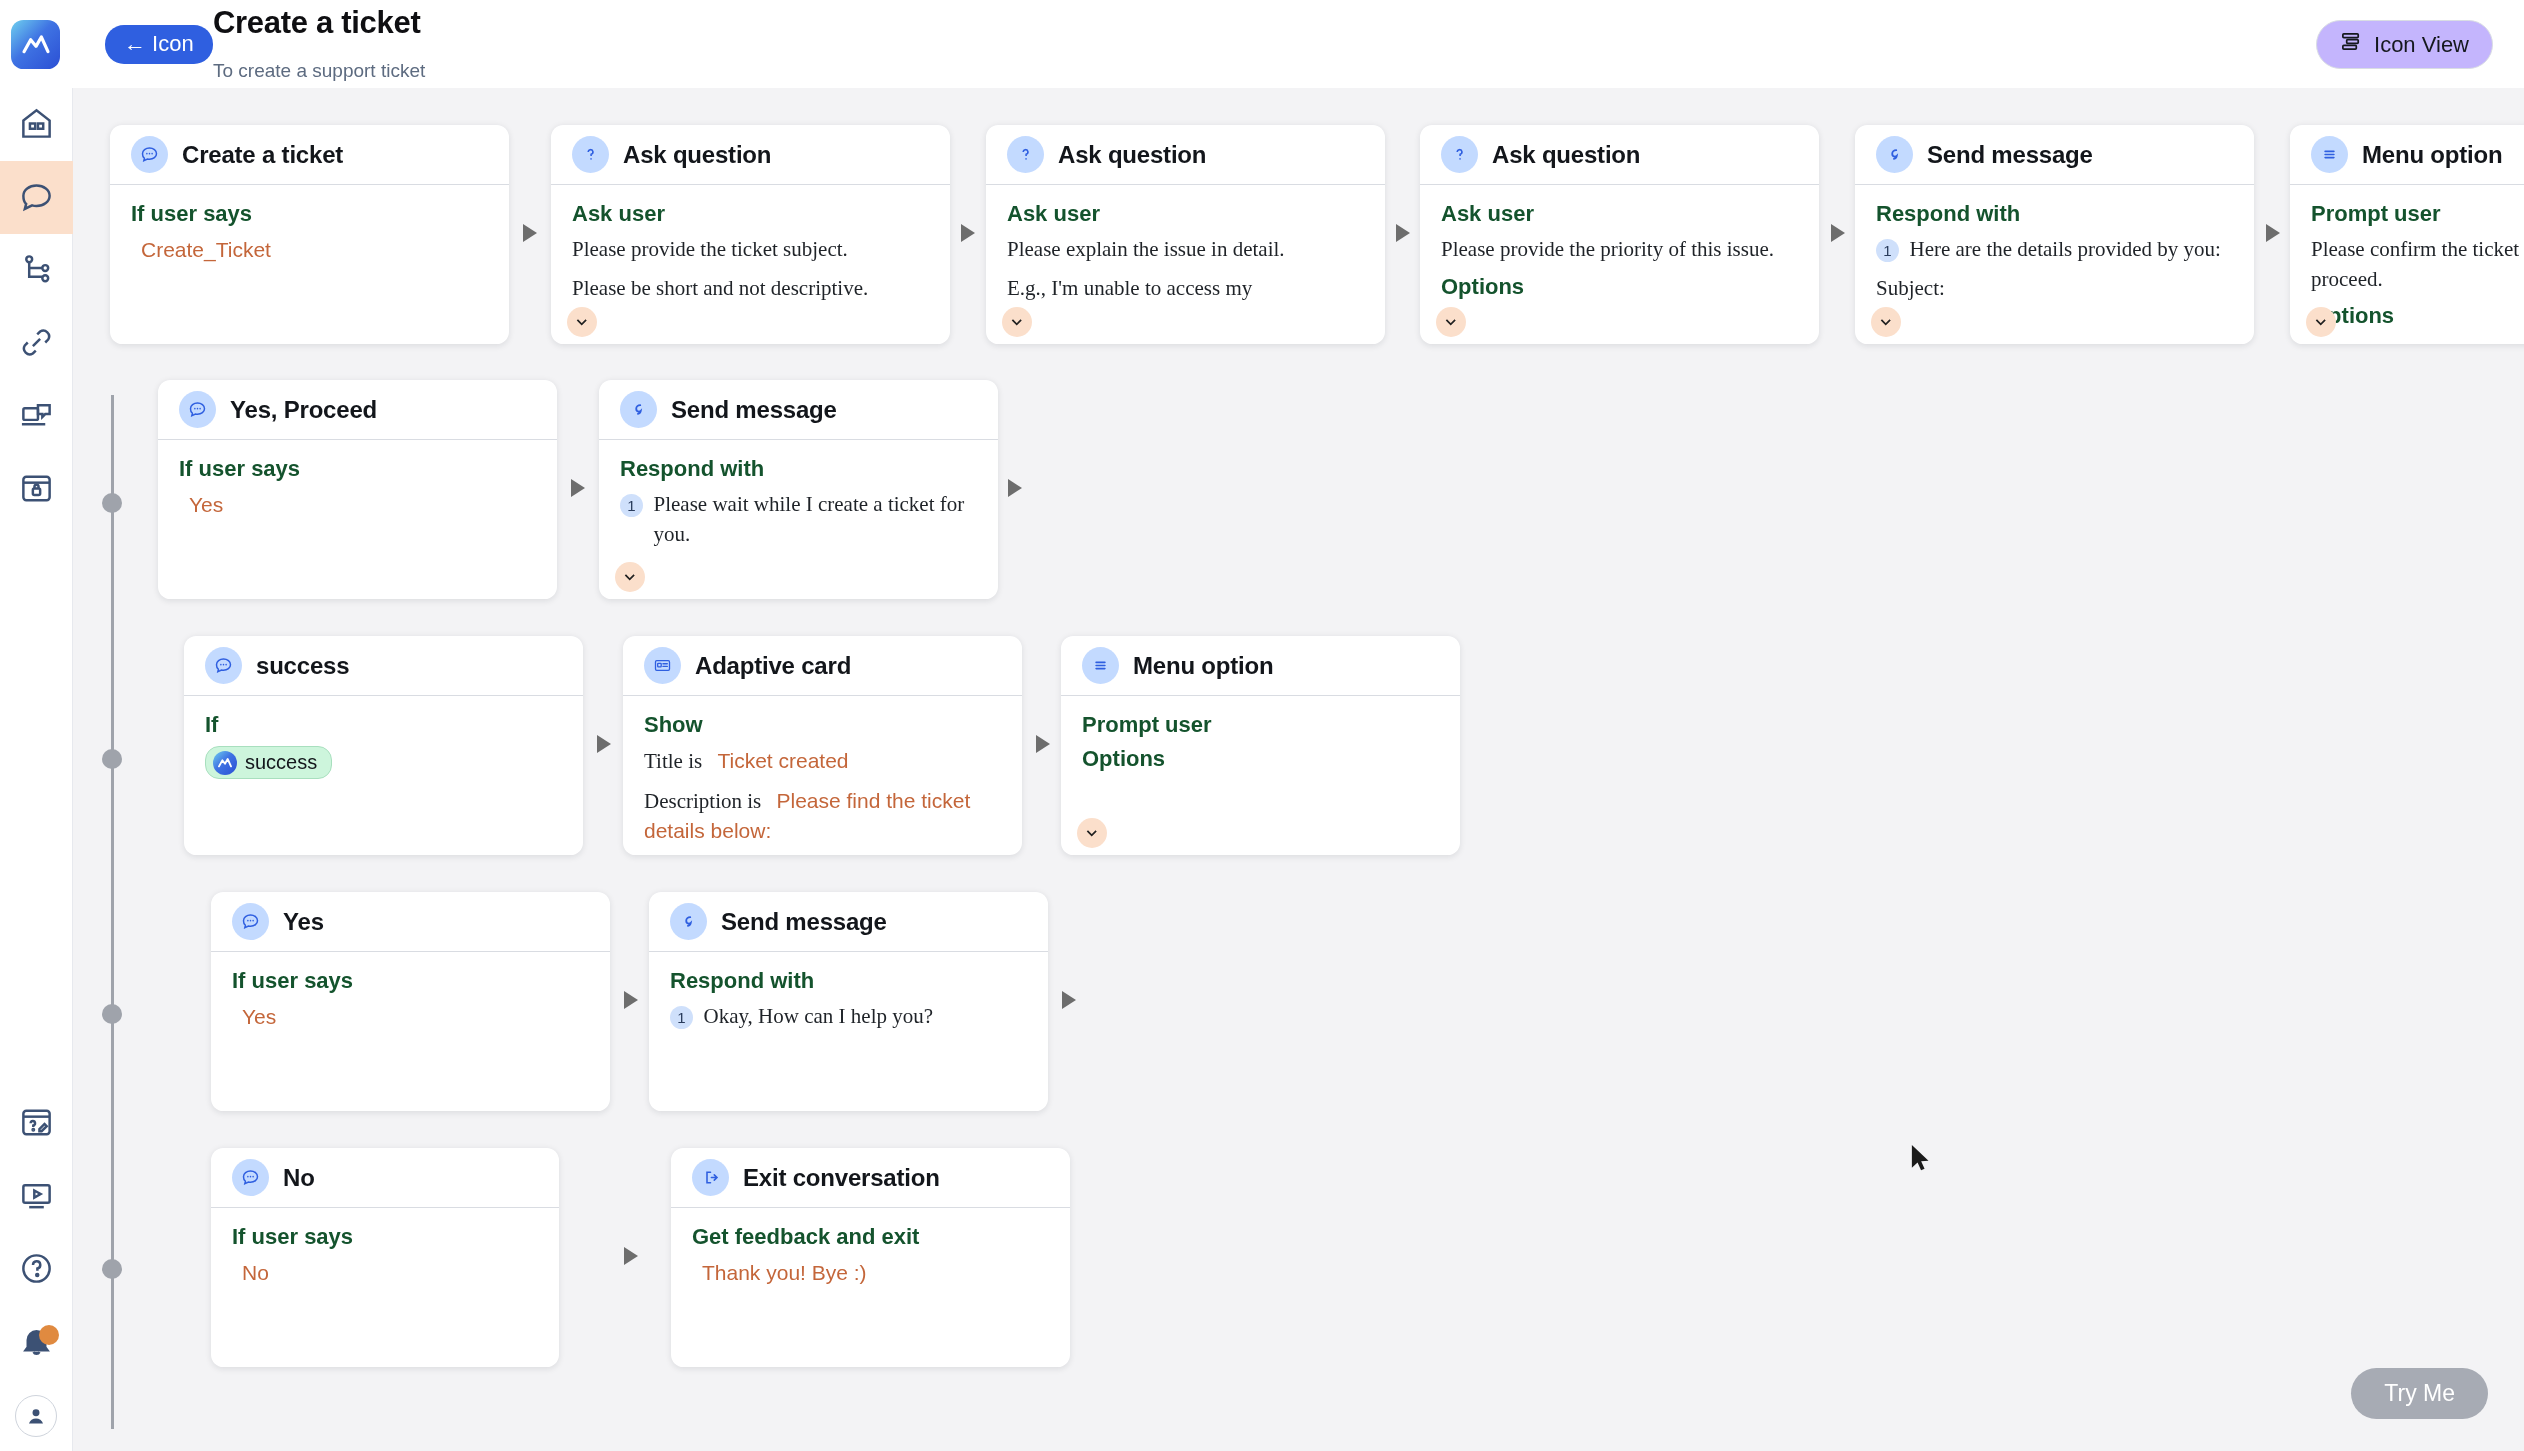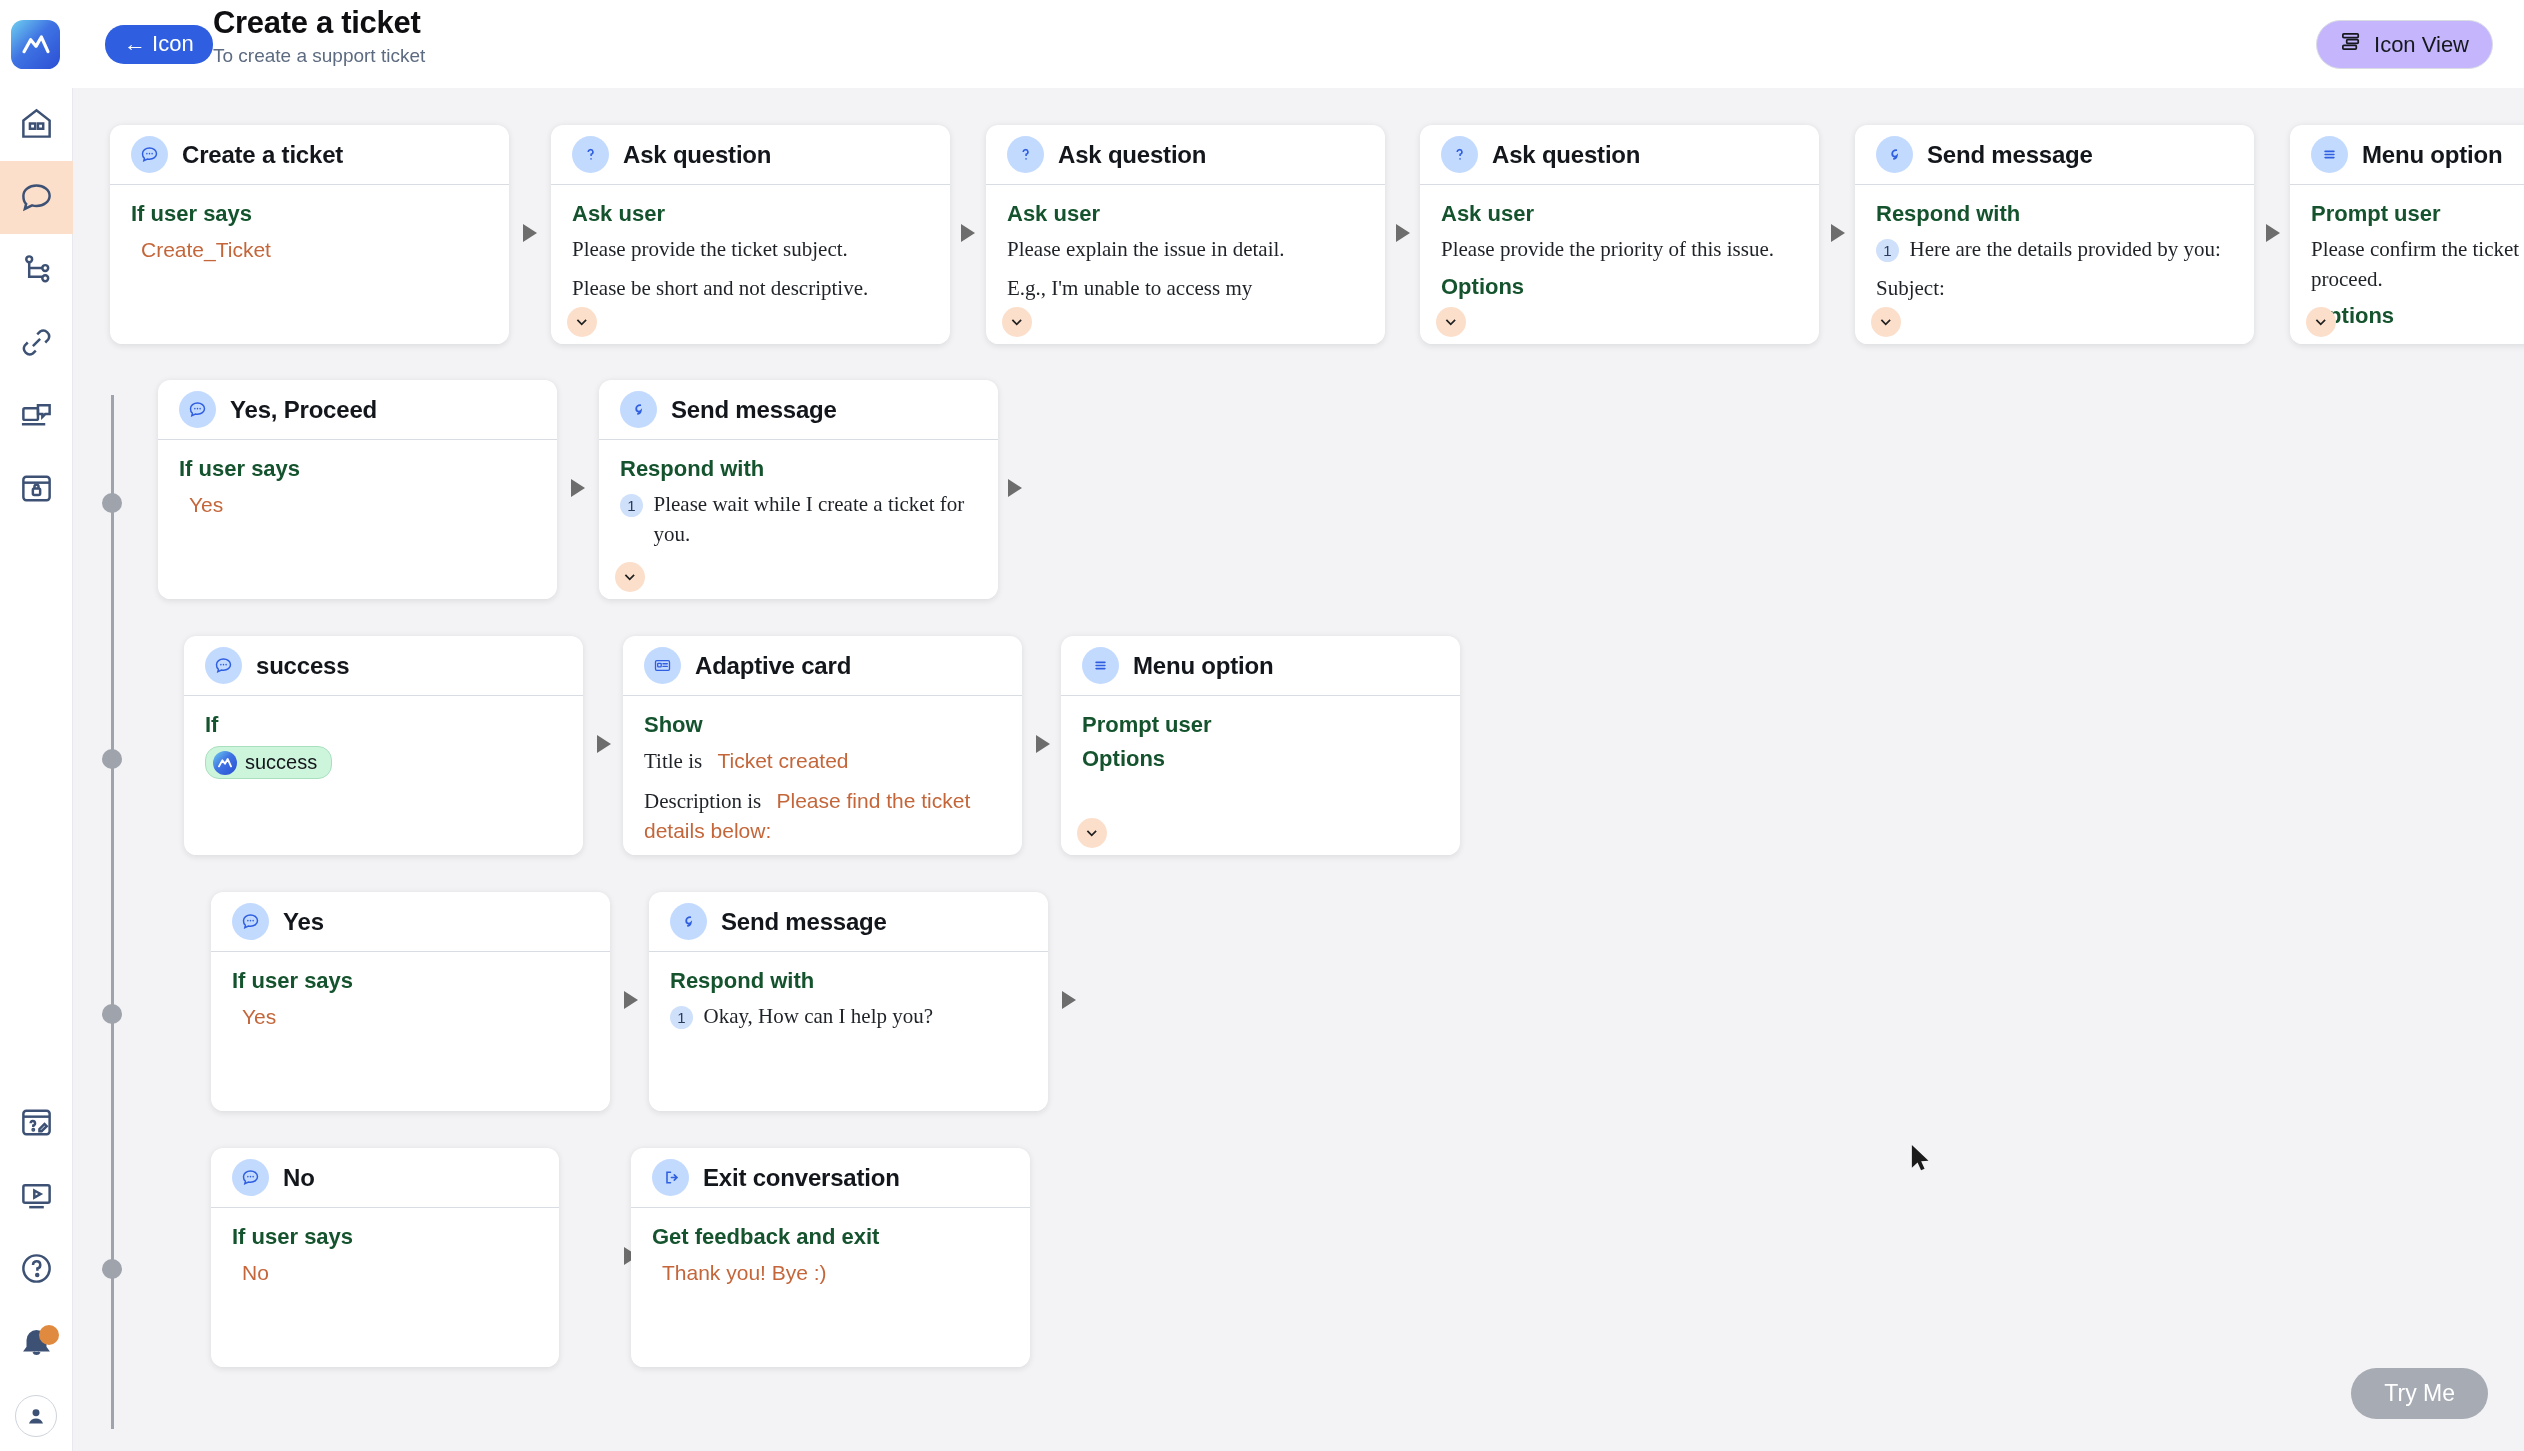--- a/index.html
+++ b/index.html
@@ -27,21 +27,21 @@
   .back-btn {
     position: absolute; left: 105px; top: 24.5px;
     height: 39px; padding: 0 19px; border-radius: 19px;
     background: #2f5fe0; color: #fff; border: none;
     font-size: 22px; font-family: "Liberation Sans", sans-serif;
     display: flex; align-items: center; gap: 7px; cursor: pointer;
     white-space: nowrap;
   }
   .title-block { position: absolute; left: 213px; top: 5.3px; }
   .page-title { font-size: 31px; font-weight: bold; color: #0f0f12; letter-spacing: -0.3px; }
-  .page-sub { font-size: 19px; color: #5d6b80; margin-top: 4px; }
+  .page-sub { font-size: 19px; color: #5d6b80; margin-top: 19px; }
 
   .icon-view-btn {
     position: absolute; right: 32px; top: 20px;
     height: 49px; padding: 0 23px; border-radius: 24.5px;
     border: 1.3px solid #d9dde3; background: #c4b5fd; color: #15181d;
     font-size: 22px; display: flex; align-items: center; gap: 11.4px;
     cursor: pointer; font-family: "Liberation Sans", sans-serif;
   }
   .icon-view-btn svg { width: 23px; height: 23px; }
 
@@ -601,21 +601,21 @@
       </span>
       <span class="node-title">No</span>
     </div>
     <div class="node-body">
       <div class="body-label">If user says</div>
       <div class="body-accent">No</div>
     </div>
   </div>
   <div class="arrow" style="left:551px; top:1159px"></div>
 
-  <div class="node" style="left:558px; top:1060px; width:399px; height:219px">
+  <div class="node" style="left:598px; top:1060px; width:399px; height:219px">
     <div class="node-head">
       <span class="node-icon">
         <svg viewBox="0 0 24 24" fill="none" stroke="#2f5fe0" stroke-width="1.8" stroke-linecap="round">
             <path d="M12 6H8v12h4"></path>
             <path d="M13 12h6M16.3 9 19.4 12l-3.1 3"></path>
           </svg>
       </span>
       <span class="node-title">Exit conversation</span>
     </div>
     <div class="node-body">

